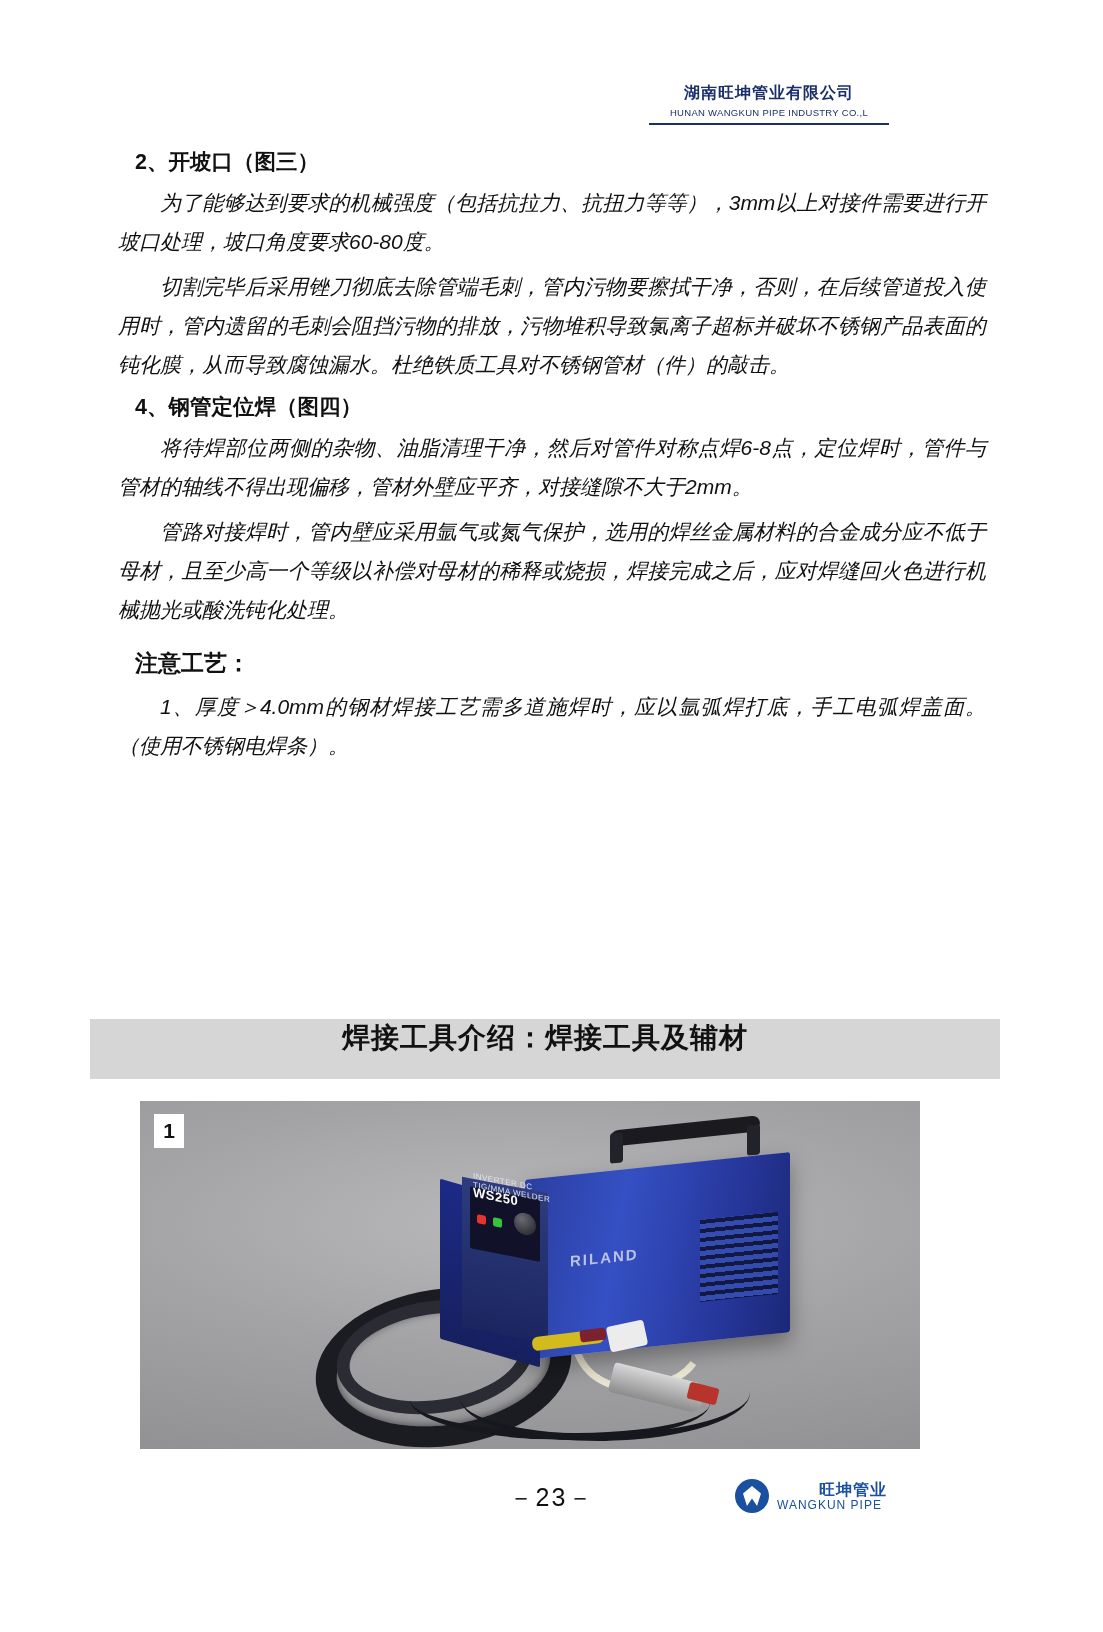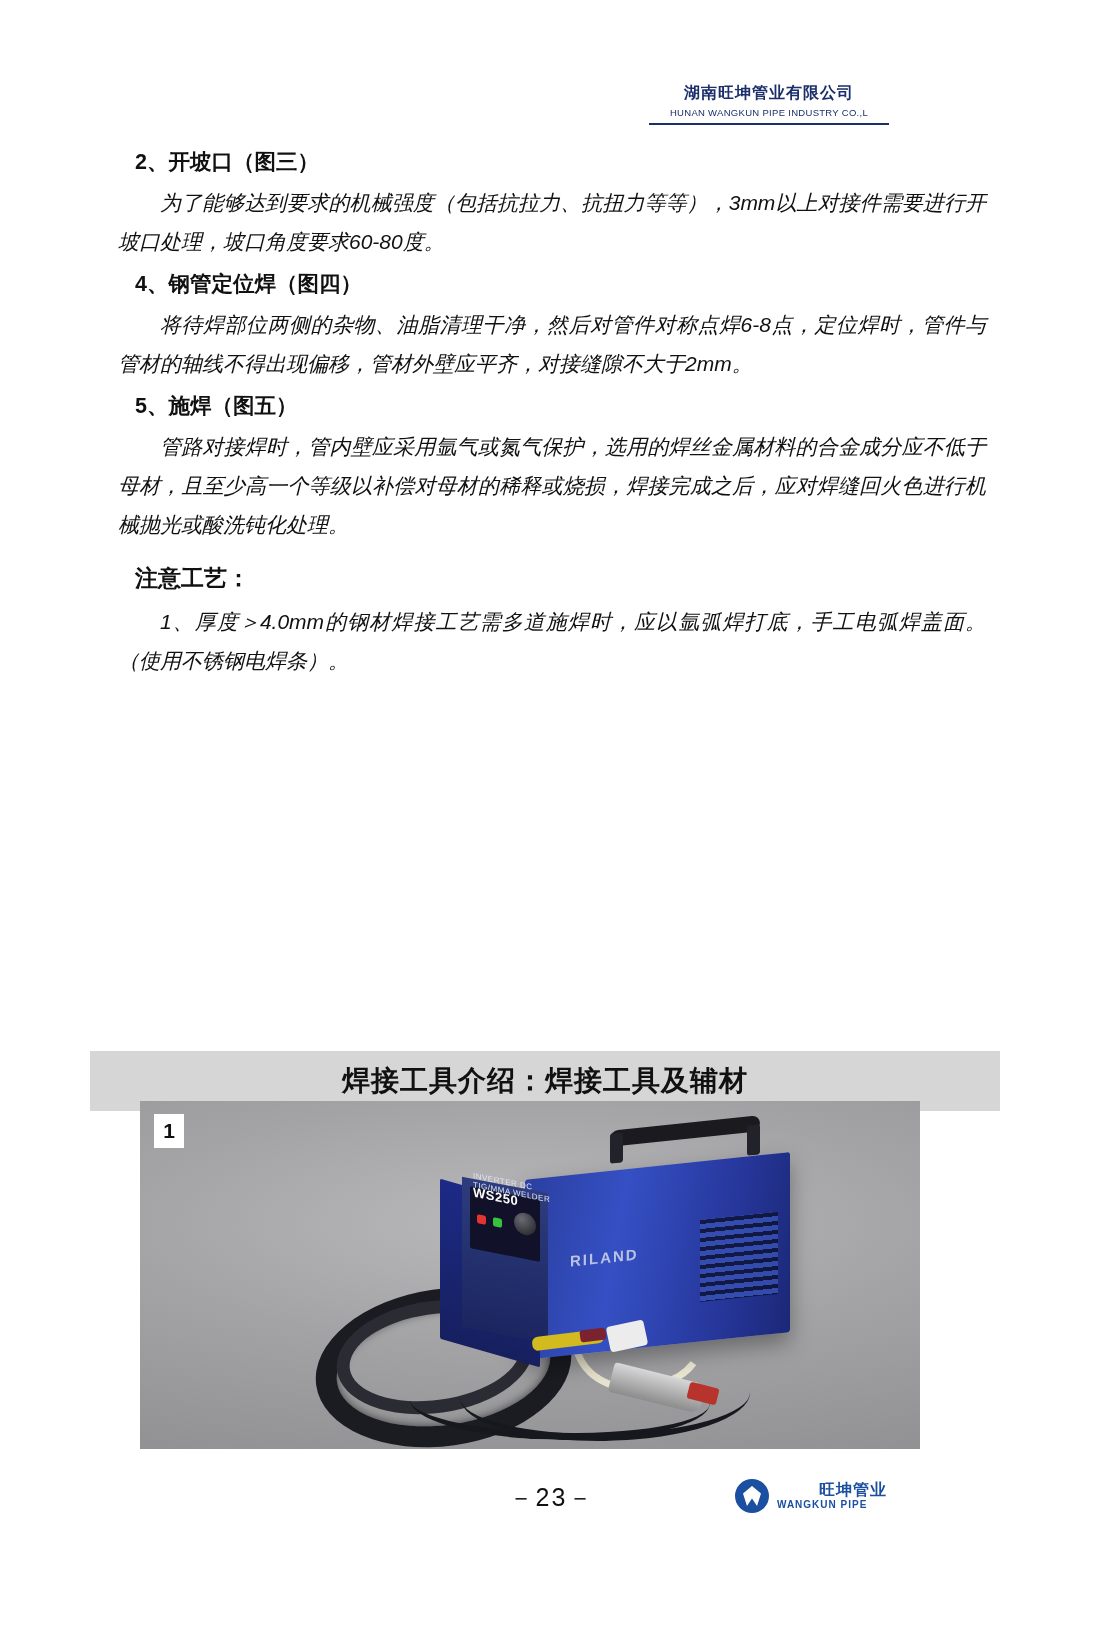--- a/index.html
+++ b/index.html
@@ -90,23 +90,22 @@
 
   
   .banner {
     position: absolute;
     left: 90px;
     top: 1019px;
     width: 910px;
     height: 60px;
     background: #d6d6d6;
     display: flex;
-    align-items: center;
+    align-items: flex-start;
     justify-content: center;
-    margin-top: 32px;
   }
   .banner-text {
     font-size: 28px;
     font-weight: bold;
     color: #111;
     letter-spacing: 1px;
   }
 
   
   .photo {
@@ -408,49 +407,48 @@
   }
   .footer-text-cn {
     font-size: 16px;
     font-weight: bold;
     color: #1b4fa0;
     line-height: 18px;
     letter-spacing: 1px;
     padding-left: 42px;
   }
   .footer-text-en {
-    font-size: 10px;
+    font-size: 12px;
     color: #1b4fa0;
     line-height: 12px;
     letter-spacing: 1px;
-    font-weight: bold;
   }
 </style>
 </head>
 <body>
 
 <div class="page">
   <div class="content">
 
     <div class="header">
       <div class="header-cn">湖南旺坤管业有限公司</div>
       <div class="header-en">HUNAN WANGKUN PIPE INDUSTRY CO.,L</div>
       <div class="header-rule"></div>
     </div>
 
     <div class="body-area">
 
       <div class="h-item">2、开坡口（图三）</div>
       <p class="para">为了能够达到要求的机械强度（包括抗拉力、抗扭力等等），3mm以上对接件需要进行开坡口处理，坡口角度要求60-80度。</p>
 
+      <p class="para">切割完毕后采用锉刀彻底去除管端毛刺，管内污物要擦拭干净，否则，在后续管道投入使用时，管内遗留的毛刺会阻挡污物的排放，污物堆积导致氯离子超标并破坏不锈钢产品表面的钝化膜，从而导致腐蚀漏水。杜绝铁质工具对不锈钢管材（件）的敲击。</p>
 
       <div class="h-item">4、钢管定位焊（图四）</div>
       <p class="para">将待焊部位两侧的杂物、油脂清理干净，然后对管件对称点焊6-8点，定位焊时，管件与管材的轴线不得出现偏移，管材外壁应平齐，对接缝隙不大于2mm。</p>
 
-      <div class="h-item">5、施焊（图五）</div>
       <p class="para">管路对接焊时，管内壁应采用氩气或氮气保护，选用的焊丝金属材料的合金成分应不低于母材，且至少高一个等级以补偿对母材的稀释或烧损，焊接完成之后，应对焊缝回火色进行机械抛光或酸洗钝化处理。</p>
 
       <div class="section-title">注意工艺：</div>
       <p class="para">1、厚度＞4.0mm的钢材焊接工艺需多道施焊时，应以氩弧焊打底，手工电弧焊盖面。（使用不锈钢电焊条）。</p>
     </div>
 
     <div class="banner">
       <span class="banner-text">焊接工具介绍：焊接工具及辅材</span>
     </div>
 

